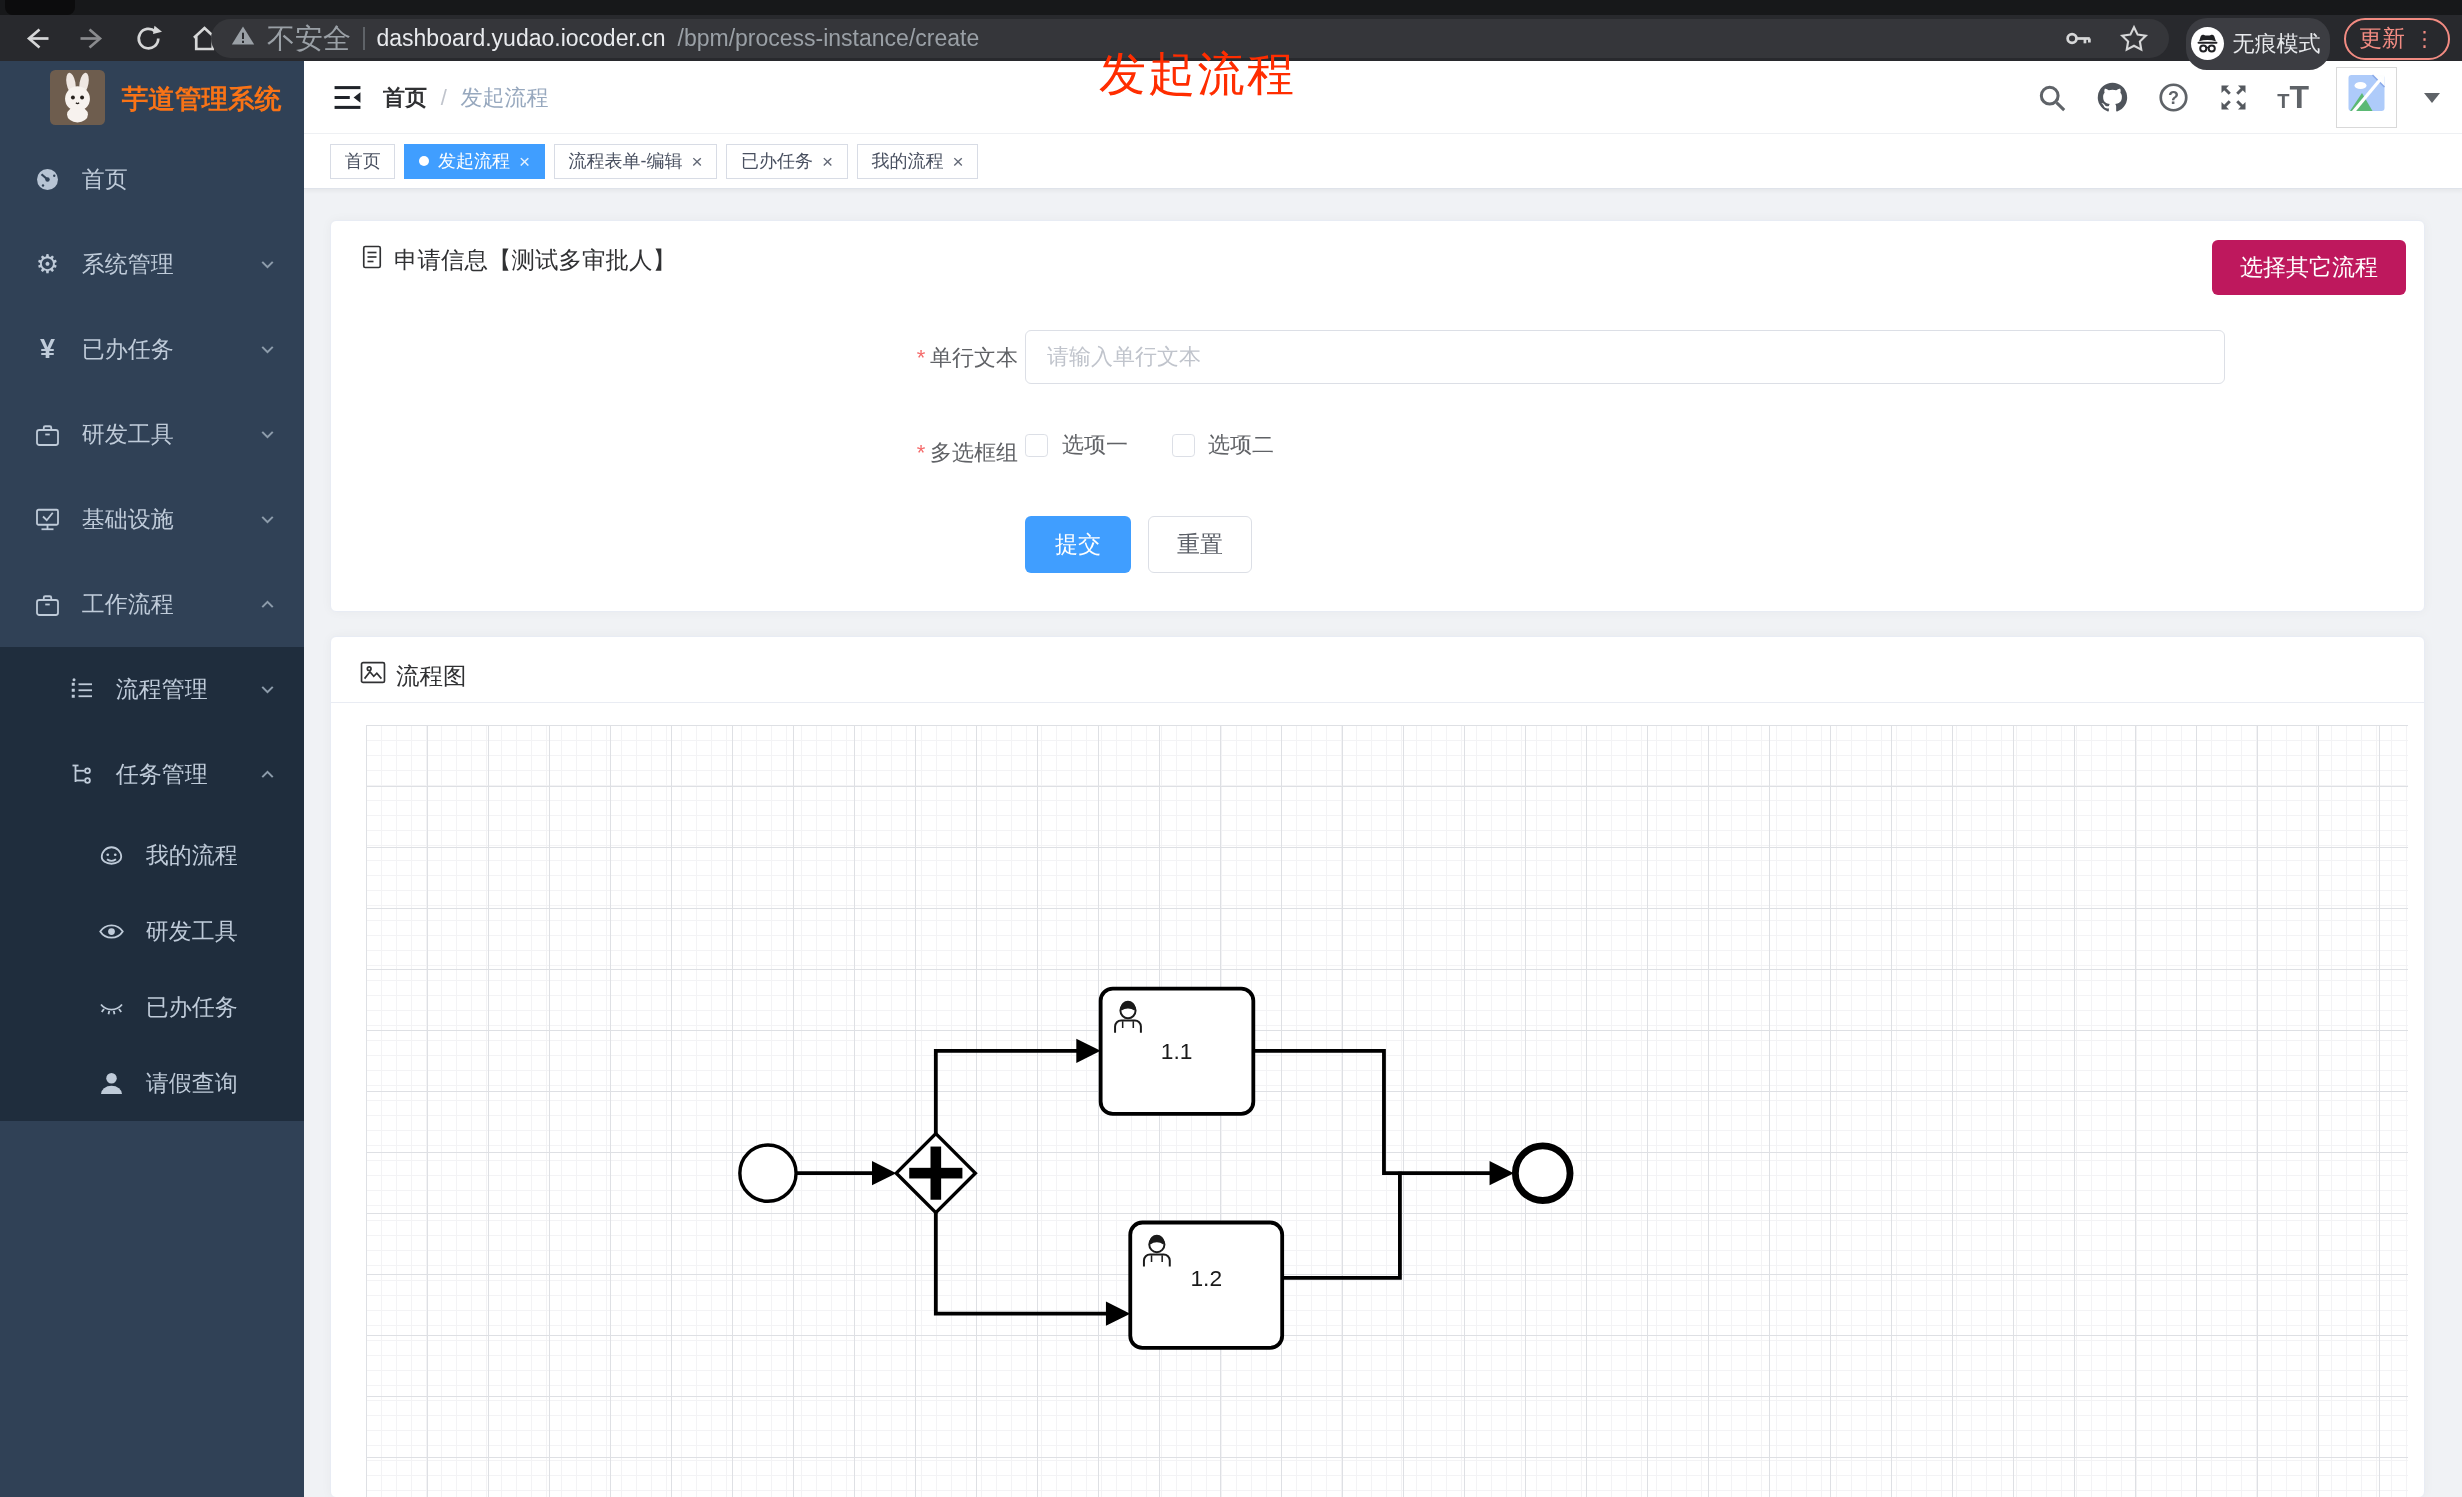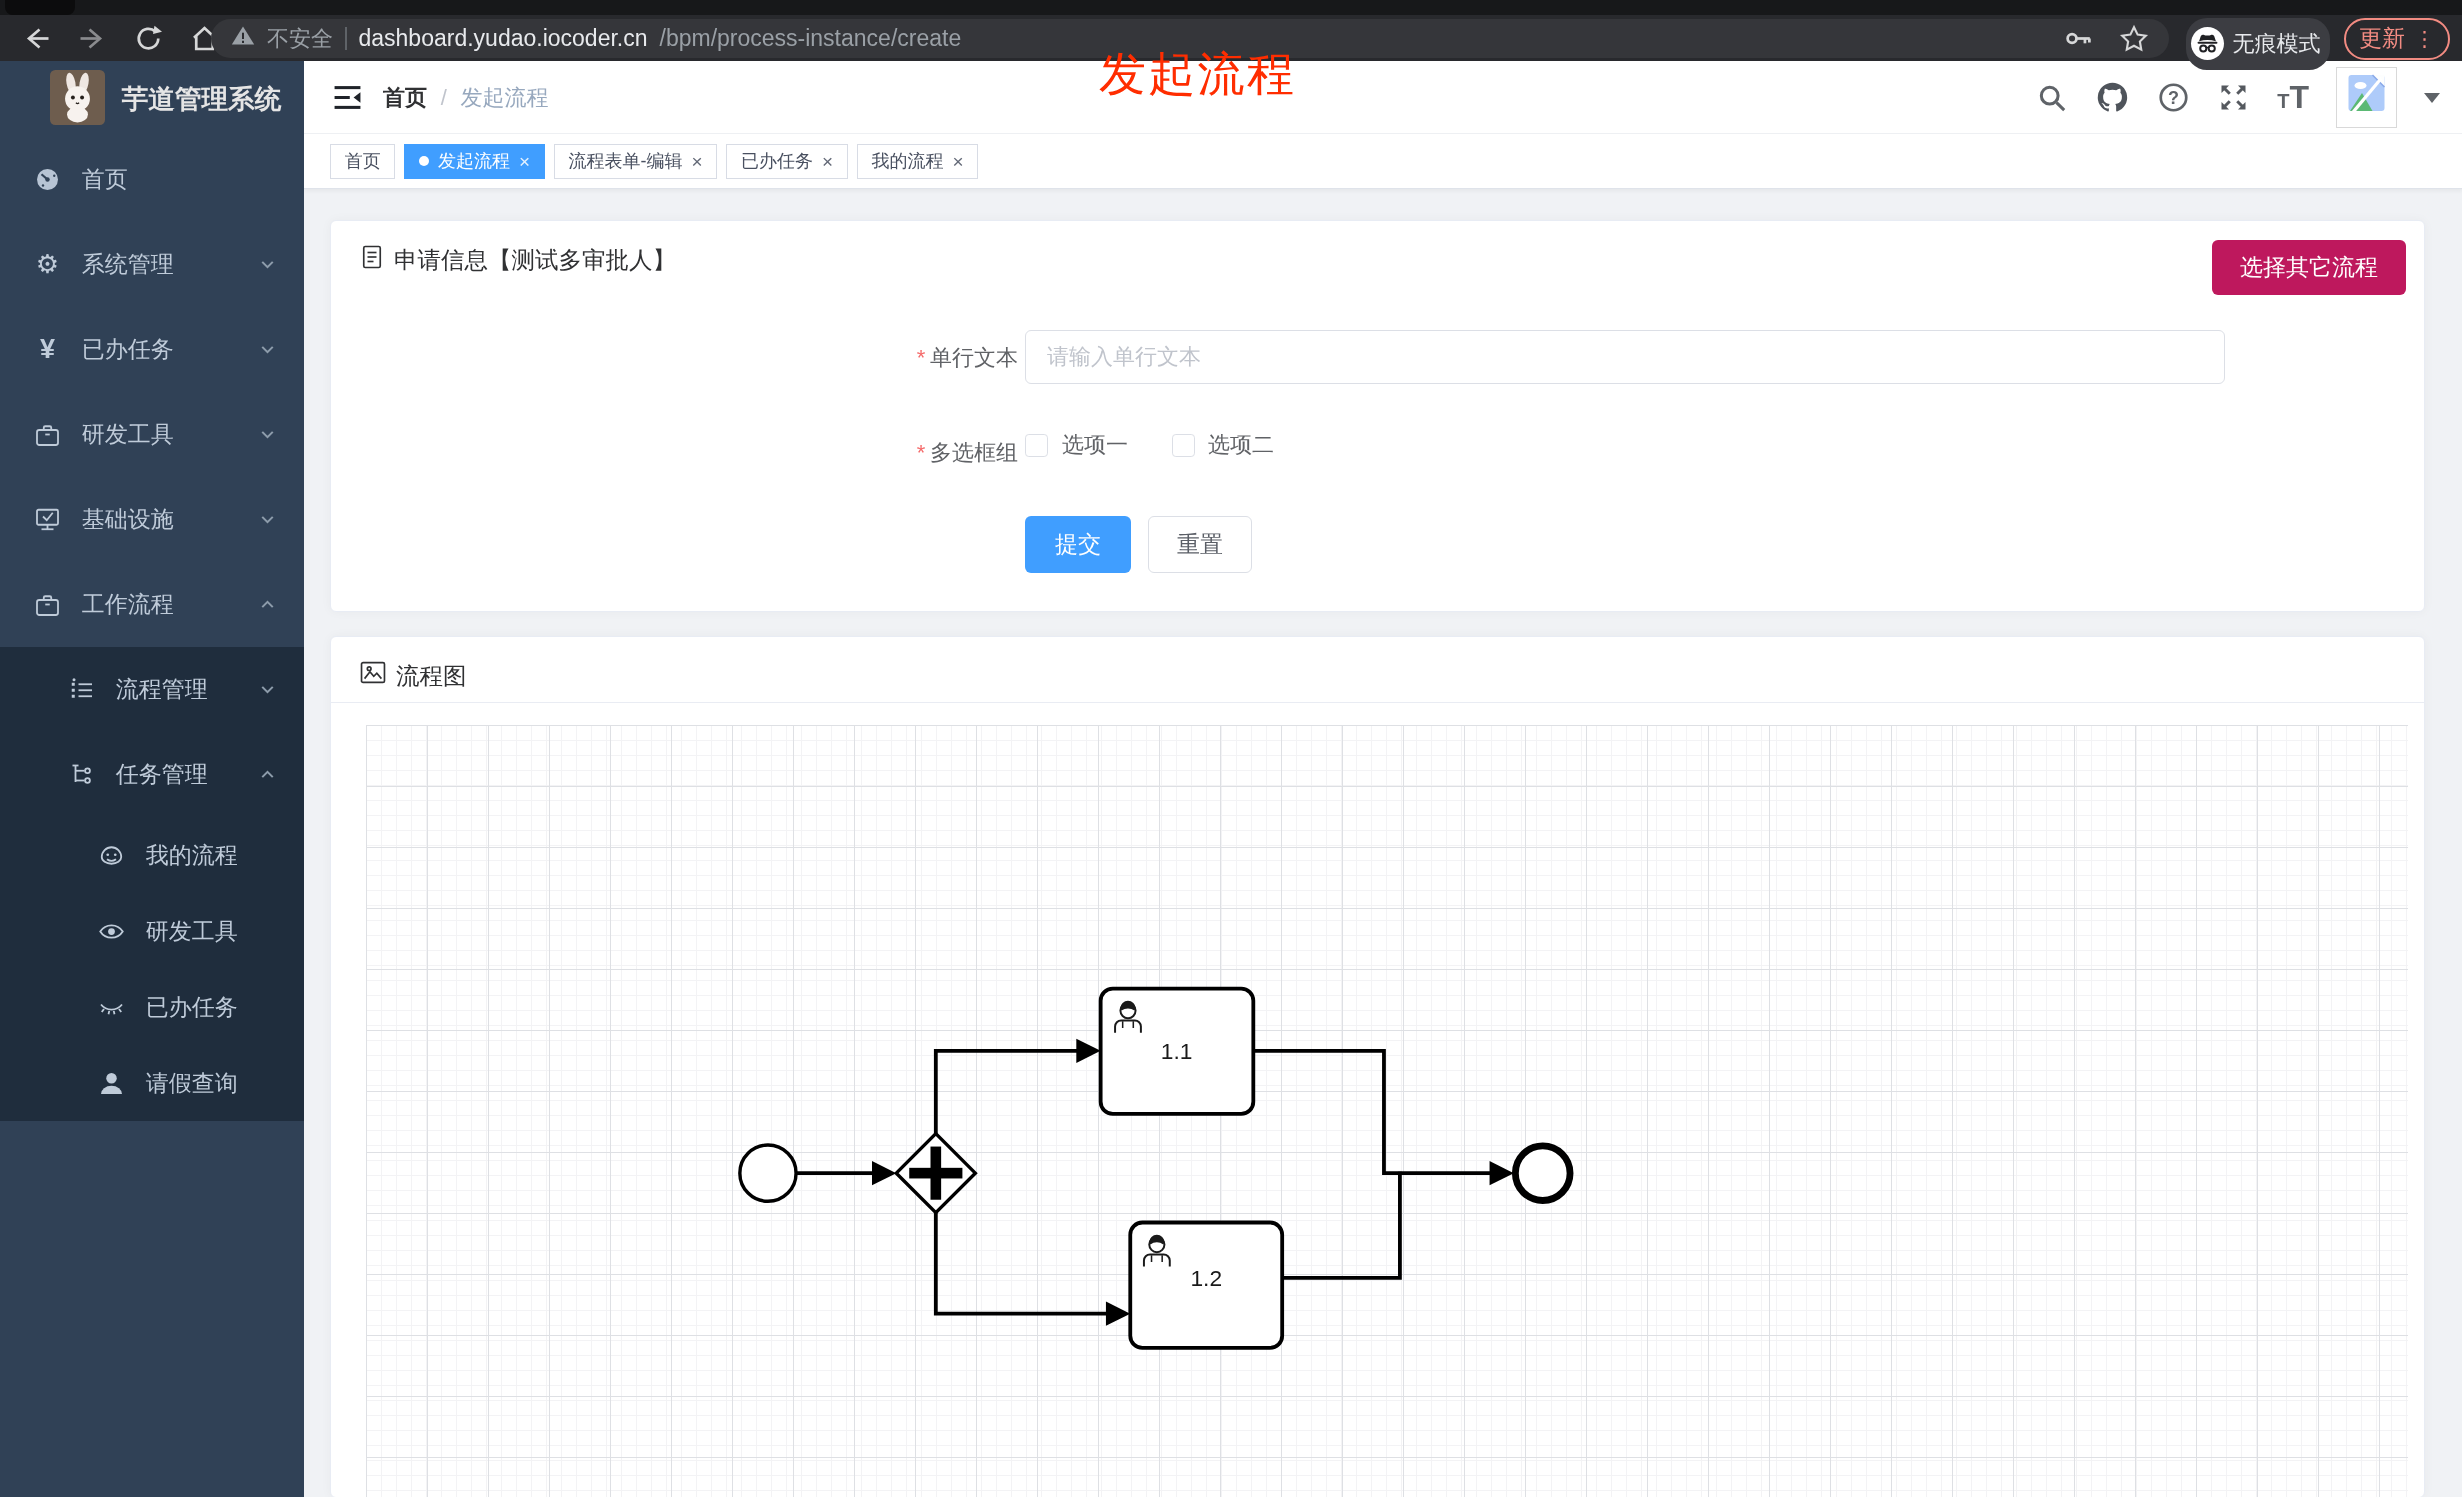--- a/index.html
+++ b/index.html
@@ -7,41 +7,41 @@
   body{position:relative;overflow:hidden;background:#f0f2f5;
        font-family:"Liberation Sans","DejaVu Sans",sans-serif;color:#303133}
 
   
   .chrome{position:absolute;left:0;top:0;width:2462px;height:61px;background:#28292d;z-index:40}
   .tabstrip{position:absolute;left:0;top:0;right:0;height:15px;background:#17181a}
   .tabstub{position:absolute;left:4.6px;top:0;width:70px;height:15px;background:#0c0c0d;border-radius:0 0 7.6px 7.6px}
   .chrome-left{position:absolute;left:20px;top:15px;height:46px;display:flex;align-items:center;gap:23px}
   .omnibox{position:absolute;left:211px;top:19px;width:1958px;height:39px;border-radius:20px;background:#35363a;
            display:flex;align-items:center;padding:0 20px;gap:12px;font-size:23px}
-  .omni-sec{color:#9aa0a6;font-size:22px}
+  .omni-sec{color:#9aa0a6;font-size:28px}
   .omni-div{width:1.5px;height:23px;background:#5f6368}
   .omni-domain{color:#e8eaed}
   .omni-path{color:#9aa0a6}
   .omni-right{margin-left:auto;display:flex;align-items:center;gap:26px}
   .incog{position:absolute;left:2186px;top:17.5px;width:144px;height:52px;border-radius:21px;background:#3c3d42;
          display:flex;align-items:center;gap:9px;padding-left:4.6px}
   .incog-circle{width:33px;height:33px;border-radius:50%;background:#fff;display:flex;align-items:center;justify-content:center}
   .incog-label{color:#e8eaed;font-size:22px}
   .update{position:absolute;left:2344px;top:17.5px;width:106px;height:42px;border-radius:21px;border:2.3px solid #f28b82;
           color:#f28b82;display:flex;align-items:center;justify-content:center;gap:9px;font-size:23px;background:transparent;cursor:pointer}
   .update .dots{font-size:21px;letter-spacing:0}
 
   
   .annotation{position:absolute;left:1099px;top:47px;font-size:47px;line-height:1.15;color:#ff2d00;
               font-weight:500;z-index:60;letter-spacing:2.3px}
 
   
   .sidebar{position:absolute;left:0;top:61px;width:304px;height:1437px;background:#304156;z-index:30}
   .logo-row{height:76px;display:flex;align-items:center;gap:16.7px;padding-left:50px}
-  .logo-title{color:#e5e5e5;font-size:26.6px;font-weight:bold}
+  .logo-title{color:#f97316;font-size:26.6px;font-weight:bold}
   .s-item{display:flex;align-items:center;height:85px;padding-left:30px;position:relative;
           font-size:23px;color:#bfcbd9;cursor:pointer}
   .s-ico{width:35px;display:flex;justify-content:center;align-items:center;margin-right:16.7px;font-size:26px;color:#bfcbd9}
   .chev{position:absolute;right:26px;display:flex}
   .submenu{background:#1f2d3d}
   .lvl1{padding-left:64px}
   .lvl2{padding-left:94px;height:76px}
 
   
   .navbar{position:absolute;left:304px;top:61px;width:2159px;height:73px;background:#fff;z-index:20;

